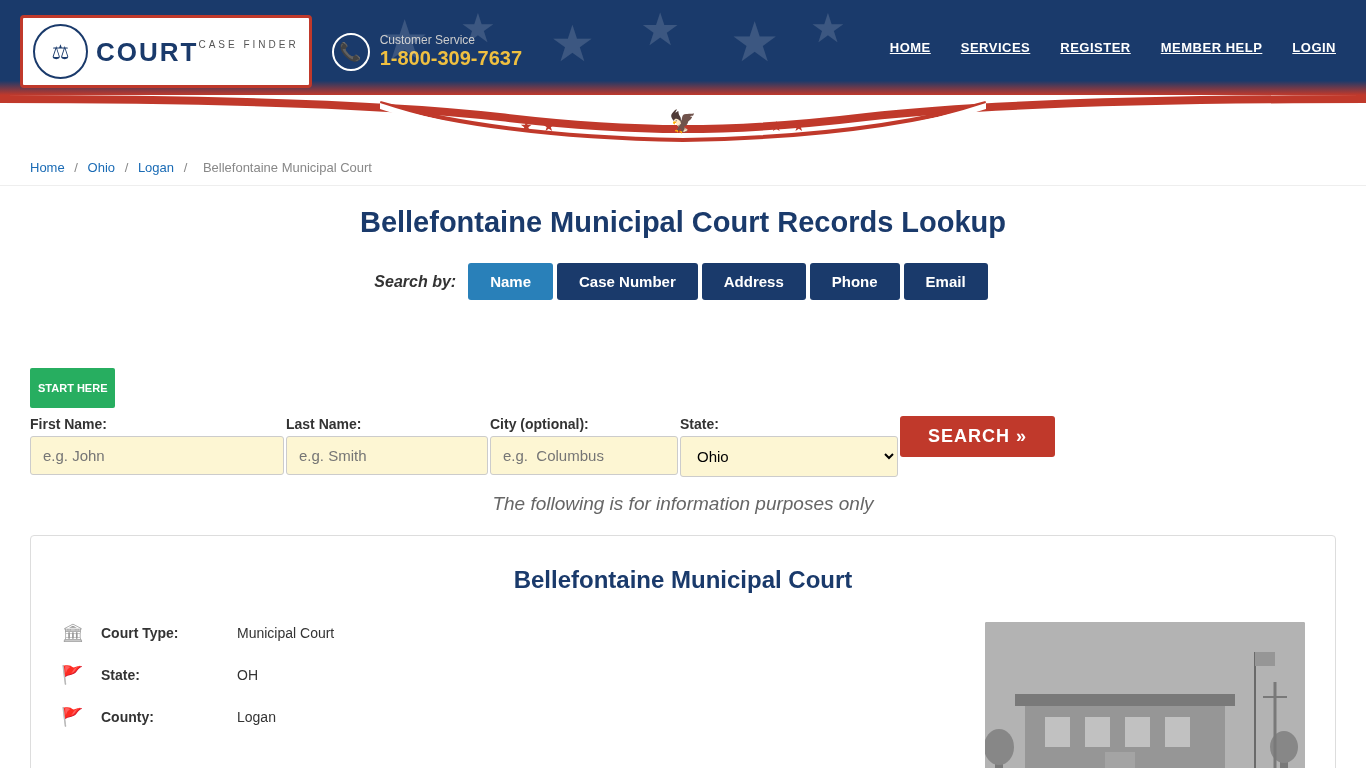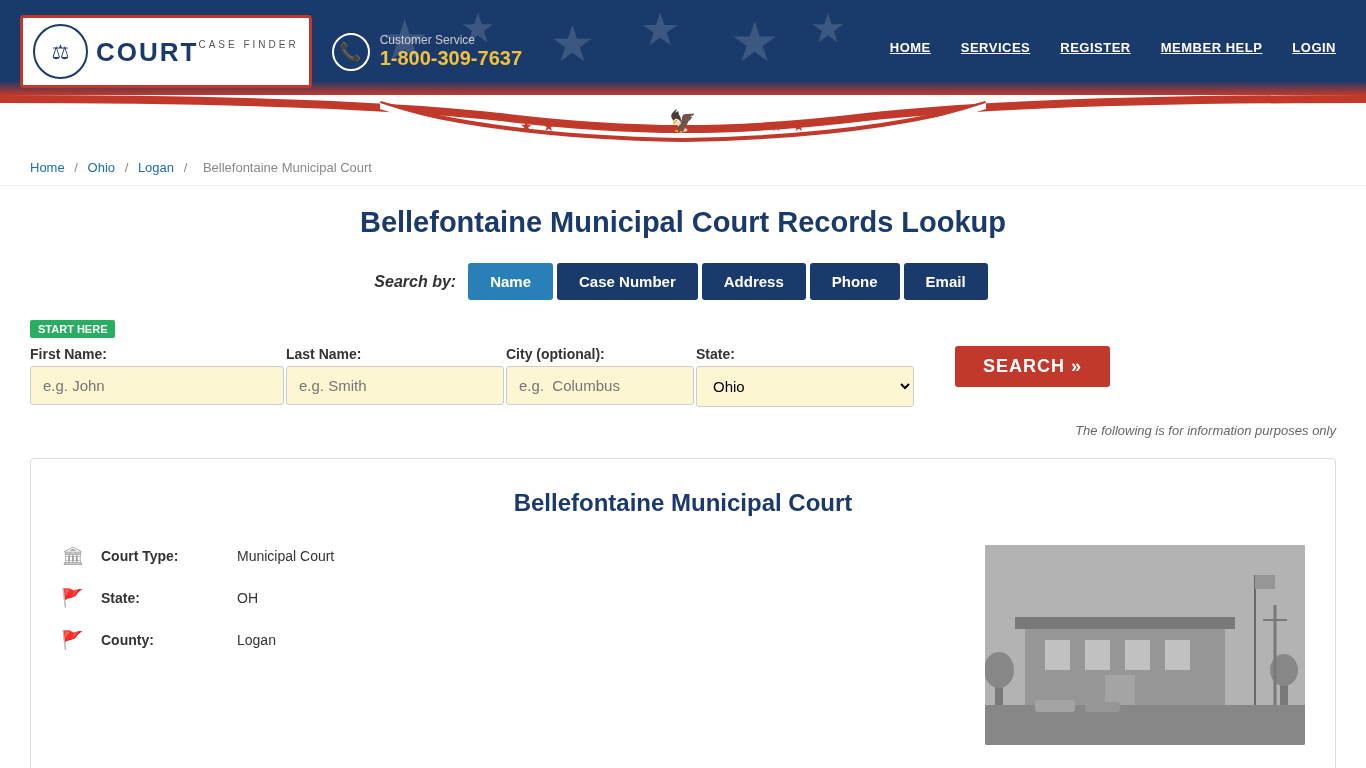--- a/index.html
+++ b/index.html
@@ -147,42 +147,43 @@
     
     .search-form-area {
       position: relative;
       margin-bottom: 16px;
     }
     .start-here-badge {
       background: #27ae60;
       color: white;
       font-size: 11px;
       font-weight: bold;
-      padding: 3px 8px;
+      padding: 14px 8px;
       border-radius: 2px;
       display: inline-block;
       margin-bottom: 8px;
+      margin-top: 48px;
     }
     .form-row {
       display: flex;
       align-items: flex-start;
       gap: 2px;
     }
     .form-field { display: flex; flex-direction: column; }
     .form-label { font-size: 14px; font-weight: bold; margin-bottom: 4px; }
     .form-input {
       padding: 10px 12px;
       font-size: 15px;
       border: 1px solid #ccc;
       border-radius: 3px;
       background: #fdf6d3;
       color: #999;
     }
     .form-input-first { width: 254px; }
-    .form-input-last { width: 218px; }
+    .form-input-last { width: 202px; }
     .form-input-city { width: 188px; }
     .form-select {
       padding: 10px 12px;
       font-size: 15px;
       border: 1px solid #ccc;
       border-radius: 3px;
       background: #fdf6d3;
       width: 218px;
       appearance: auto;
     }
@@ -190,28 +191,27 @@
       background: #c0392b;
       color: white;
       font-size: 18px;
       font-weight: bold;
       padding: 10px 28px;
       border: none;
       border-radius: 3px;
       cursor: pointer;
       white-space: nowrap;
       letter-spacing: 1px;
-      margin-left: 39px;
     }
 
     .info-note {
-      text-align: right;
+      text-align: center;
       font-style: italic;
       color: #666;
-      font-size: 13px;
+      font-size: 19px;
       margin-bottom: 20px;
     }
 
     
     .court-info-box {
       border: 1px solid #ddd;
       border-radius: 4px;
       padding: 30px;
       display: flex;
       flex-direction: column;

